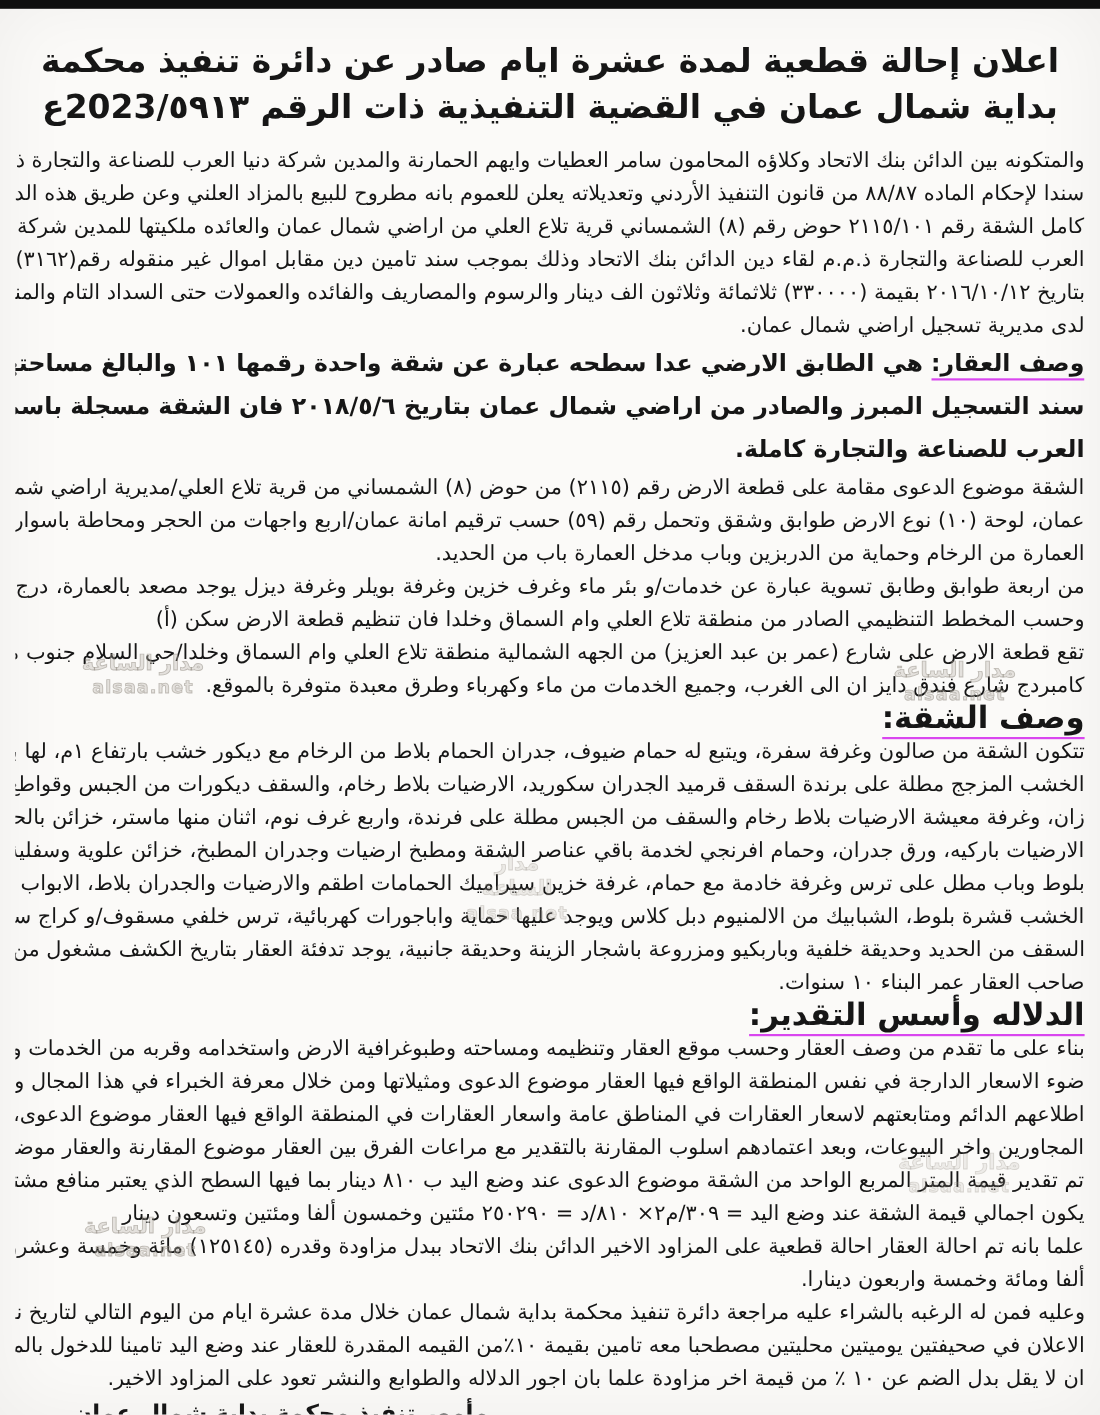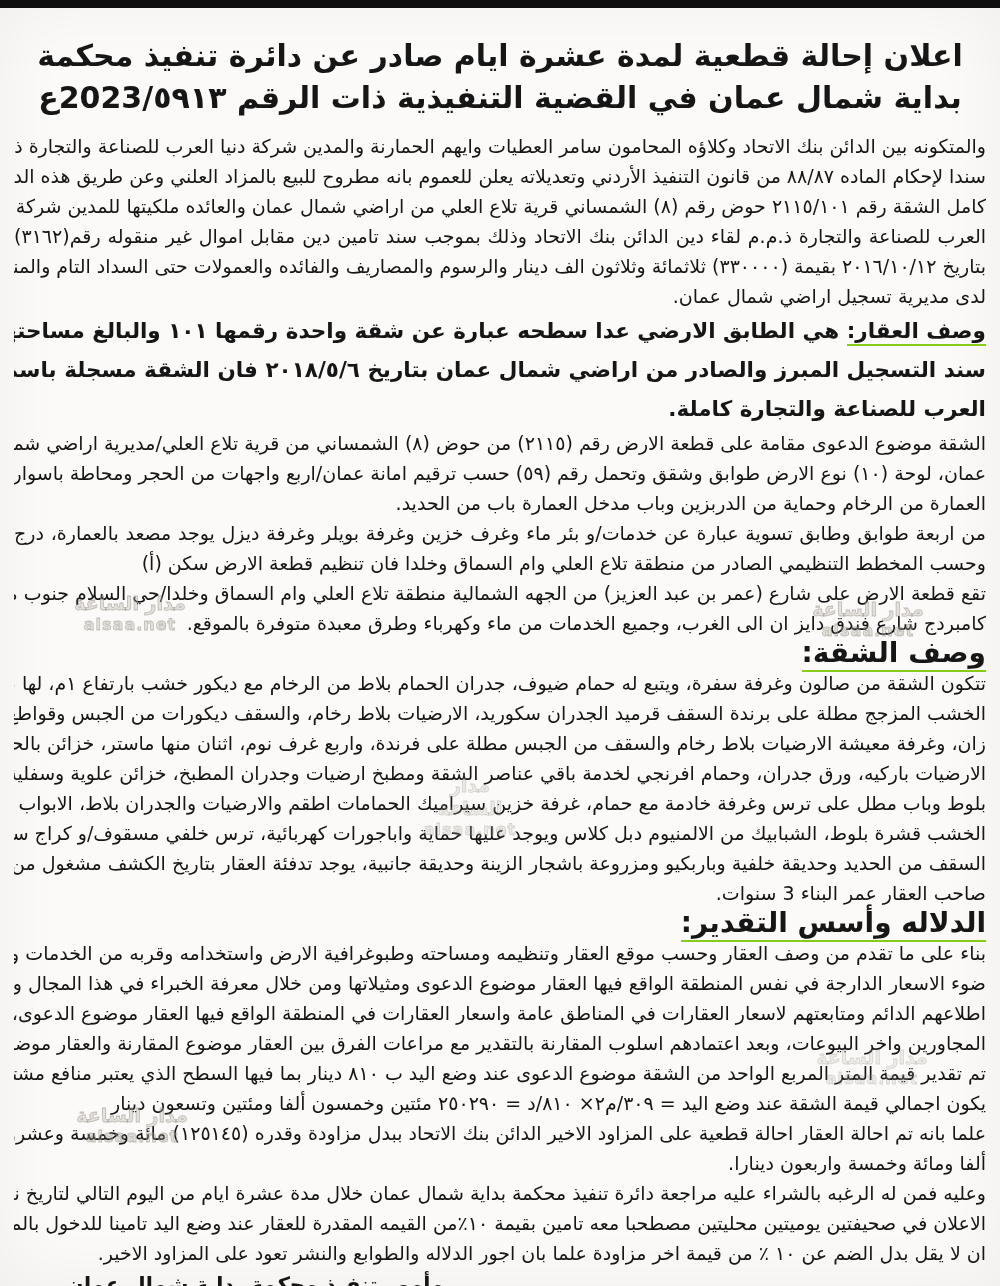--- a/index.html
+++ b/index.html
@@ -13,21 +13,21 @@
   .doc{position:absolute;top:21px;left:0;right:0;padding:10px 14px 0;direction:rtl;}
   .title{font-size:30px;font-weight:bold;line-height:42px;text-align:center;margin:4px 8px 12px;}
   .para{font-size:19px;line-height:30px;}
   .bold-para{font-size:21.5px;line-height:39px;font-weight:bold;}
   .line{
     text-align:justify;text-align-last:justify;
     white-space:nowrap;overflow:hidden;
   }
   .line.end{text-align:right;text-align-last:right;}
   .heading{font-size:28px;font-weight:bold;line-height:30px;}
-  .ul{border-bottom:2px solid #84cc16;padding-bottom:1px;}
+  .ul{border-bottom:2px solid #d946ef;padding-bottom:1px;}
   .sig{font-size:21px;font-weight:bold;line-height:30px;margin-top:2px;text-align:right;text-align-last:left;padding-left:52px;}
   .wm{
     position:absolute;text-align:center;line-height:1.2;z-index:3;
     color:rgba(175,168,160,0.30);
     -webkit-text-stroke:0.8px rgba(150,143,134,0.55);
     font-weight:bold;pointer-events:none;
   }
   .wm .ar{font-size:19px;letter-spacing:1px;display:block;direction:rtl;}
   .wm .en{font-size:16px;letter-spacing:1px;display:block;direction:ltr;}
   .wm1{left:70px;top:592px;width:120px;}
@@ -82,21 +82,21 @@
   <div class="heading"><span class="ul">وصف الشقة:</span></div>
 
   <div class="para">
     <div class="line">تتكون الشقة من صالون وغرفة سفرة، ويتبع له حمام ضيوف، جدران الحمام بلاط من الرخام مع ديكور خشب بارتفاع ١م، لها باب من</div>
     <div class="line">الخشب المزجج مطلة على برندة السقف قرميد الجدران سكوريد، الارضيات بلاط رخام، والسقف ديكورات من الجبس وقواطع خشبية</div>
     <div class="line">زان، وغرفة معيشة الارضيات بلاط رخام والسقف من الجبس مطلة على فرندة، واربع غرف نوم، اثنان منها ماستر، خزائن بالحائط،</div>
     <div class="line">الارضيات باركيه، ورق جدران، وحمام افرنجي لخدمة باقي عناصر الشقة ومطبخ ارضيات وجدران المطبخ، خزائن علوية وسفلية خشب</div>
     <div class="line">بلوط وباب مطل على ترس وغرفة خادمة مع حمام، غرفة خزين سيراميك الحمامات اطقم والارضيات والجدران بلاط، الابواب من</div>
     <div class="line">الخشب قشرة بلوط، الشبابيك من الالمنيوم دبل كلاس ويوجد عليها حماية واباجورات كهربائية، ترس خلفي مسقوف/و كراج سيارة</div>
     <div class="line">السقف من الحديد وحديقة خلفية وباربكيو ومزروعة باشجار الزينة وحديقة جانبية، يوجد تدفئة العقار بتاريخ الكشف مشغول من قبل</div>
-    <div class="line end">صاحب العقار عمر البناء 3 سنوات.</div>
+    <div class="line end">صاحب العقار عمر البناء ١٠ سنوات.</div>
   </div>
 
   <div class="heading"><span class="ul">الدلاله وأسس التقدير:</span></div>
 
   <div class="para">
     <div class="line">بناء على ما تقدم من وصف العقار وحسب موقع العقار وتنظيمه ومساحته وطبوغرافية الارض واستخدامه وقربه من الخدمات وعلى</div>
     <div class="line">ضوء الاسعار الدارجة في نفس المنطقة الواقع فيها العقار موضوع الدعوى ومثيلاتها ومن خلال معرفة الخبراء في هذا المجال وعلى</div>
     <div class="line">اطلاعهم الدائم ومتابعتهم لاسعار العقارات في المناطق عامة واسعار العقارات في المنطقة الواقع فيها العقار موضوع الدعوى، والسؤال</div>
     <div class="line">المجاورين واخر البيوعات، وبعد اعتمادهم اسلوب المقارنة بالتقدير مع مراعات الفرق بين العقار موضوع المقارنة والعقار موضوع الدعوى.</div>
   </div>

